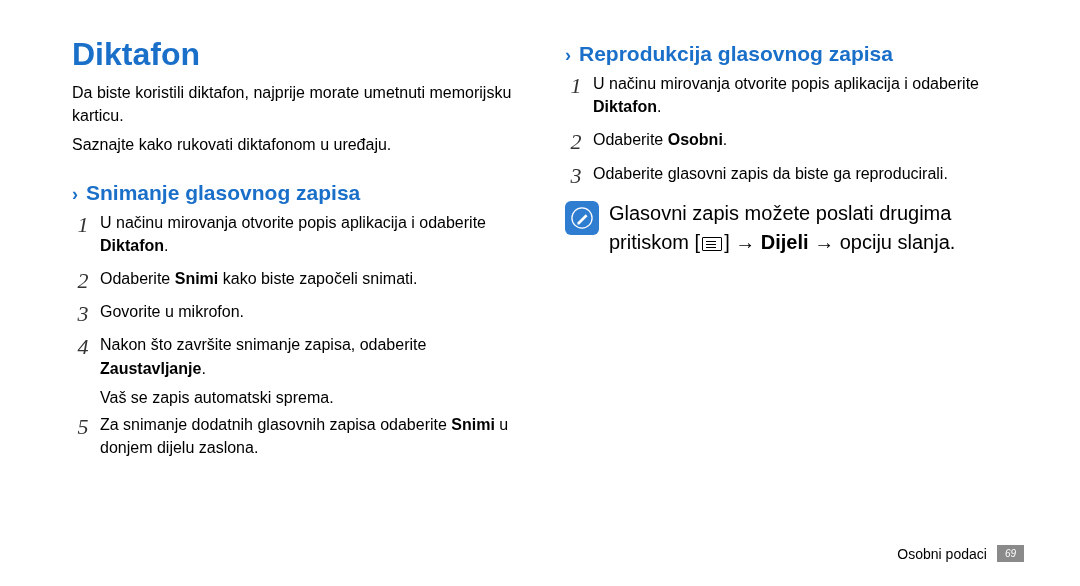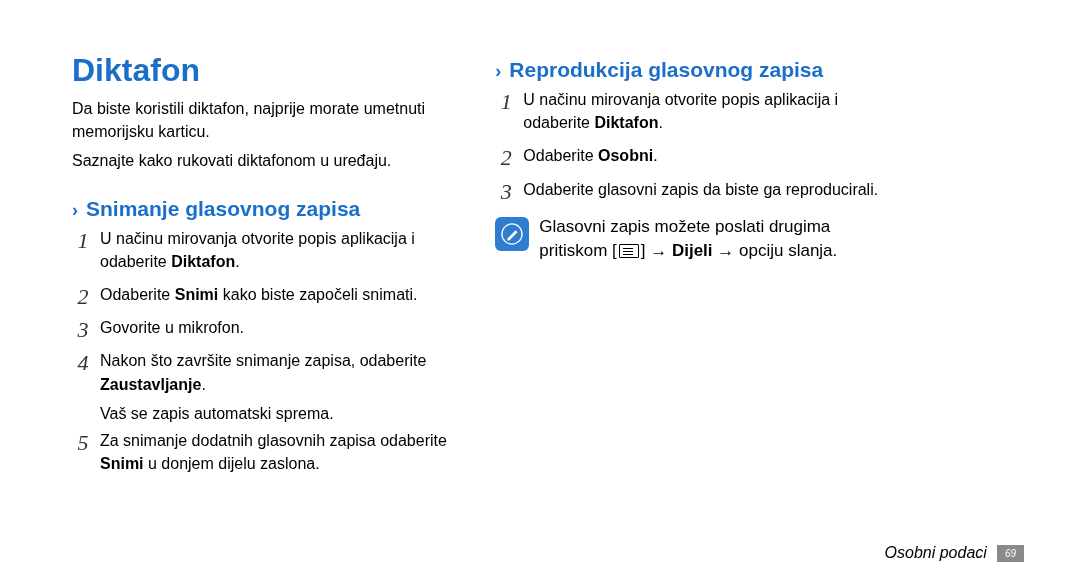--- a/index.html
+++ b/index.html
@@ -1,22 +1,22 @@
 <!DOCTYPE html>
 <html><head>
 <meta charset="utf-8">
 <style>
   * { margin: 0; padding: 0; box-sizing: border-box; }
   html, body { width: 1080px; height: 586px; background: #fff; font-family: "Segoe UI", Arial, sans-serif; color: #000; }
   .page {
     width: 1080px;
     height: 586px;
-    padding: 52px 56px 24px 72px;
-    display: flex;
-    flex-direction: row;
+    padding: 36px 56px 24px 72px;
+    display: flex;
+    flex-direction: column;
   }
   .cols {
     display: flex;
     flex: 1;
     gap: 34px;
   }
   .col {
     flex: 1;
     display: flex;
     flex-direction: column;
@@ -92,21 +92,21 @@
     background: #2f7dd1;
     border-radius: 6px;
     display: flex;
     align-items: center;
     justify-content: center;
     flex-shrink: 0;
     margin-top: 2px;
   }
   .tip-icon svg { width: 22px; height: 22px; }
   .tip-text {
-    font-size: 17px;
+    font-size: 20px;
     line-height: 1.45;
   }
   .menu-icon {
     display: inline-block;
     vertical-align: -2px;
     width: 20px;
     height: 14px;
     border: 1px solid #000;
     border-radius: 1px;
     position: relative;
@@ -123,22 +123,21 @@
   .menu-icon::before { top: 3px; box-shadow: 0 3px 0 #000, 0 6px 0 #000; }
   .menu-icon::after { display:none; }
   .footer {
     display: flex;
     justify-content: flex-end;
     align-items: center;
     gap: 10px;
     margin-top: auto;
   }
   .footer .section {
-    font-style: italic;
-    font-size: 16px;
+    font-size: 14px;
     color: #000;
   }
   .footer .pagenum {
     background: #8a8a8a;
     color: #fff;
     font-size: 10px;
     padding: 3px 8px;
     font-style: italic;
   }
 </style>

